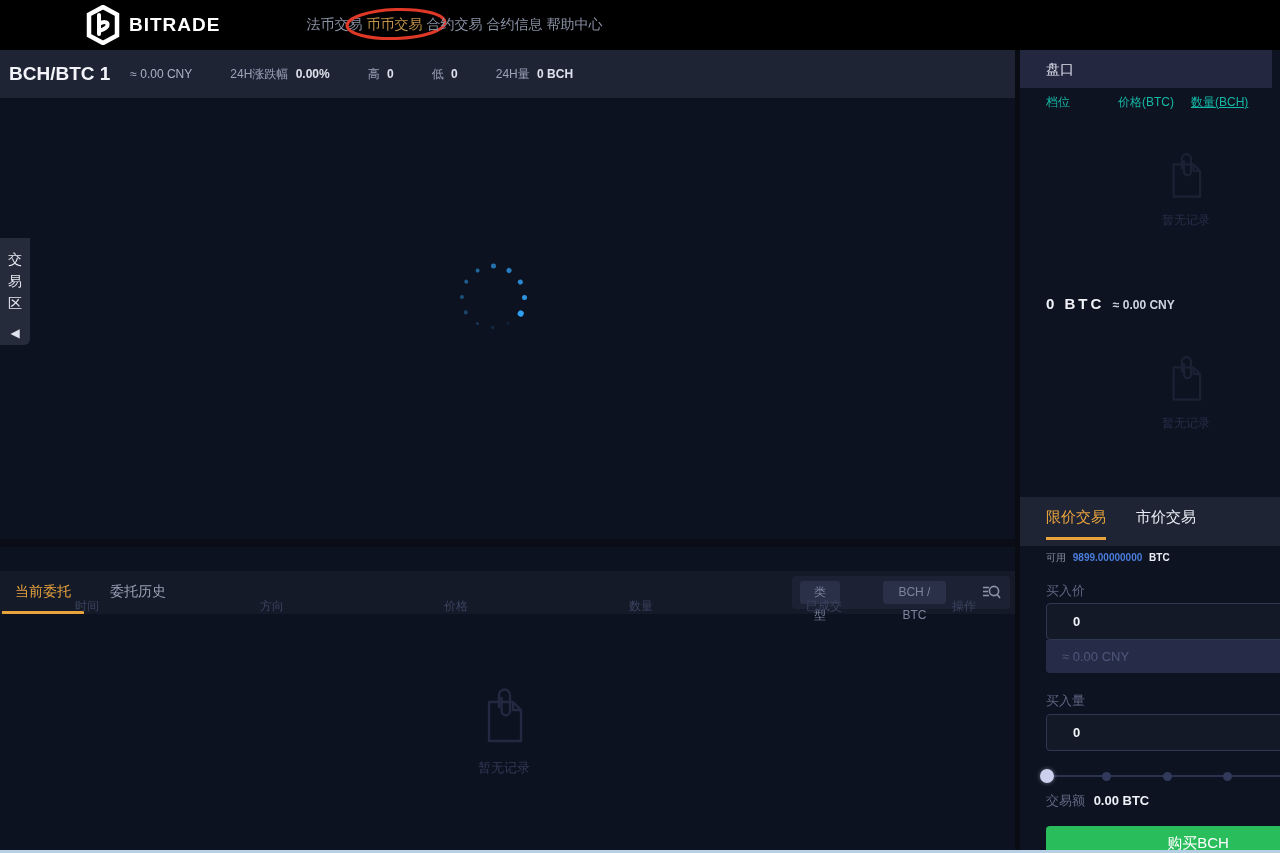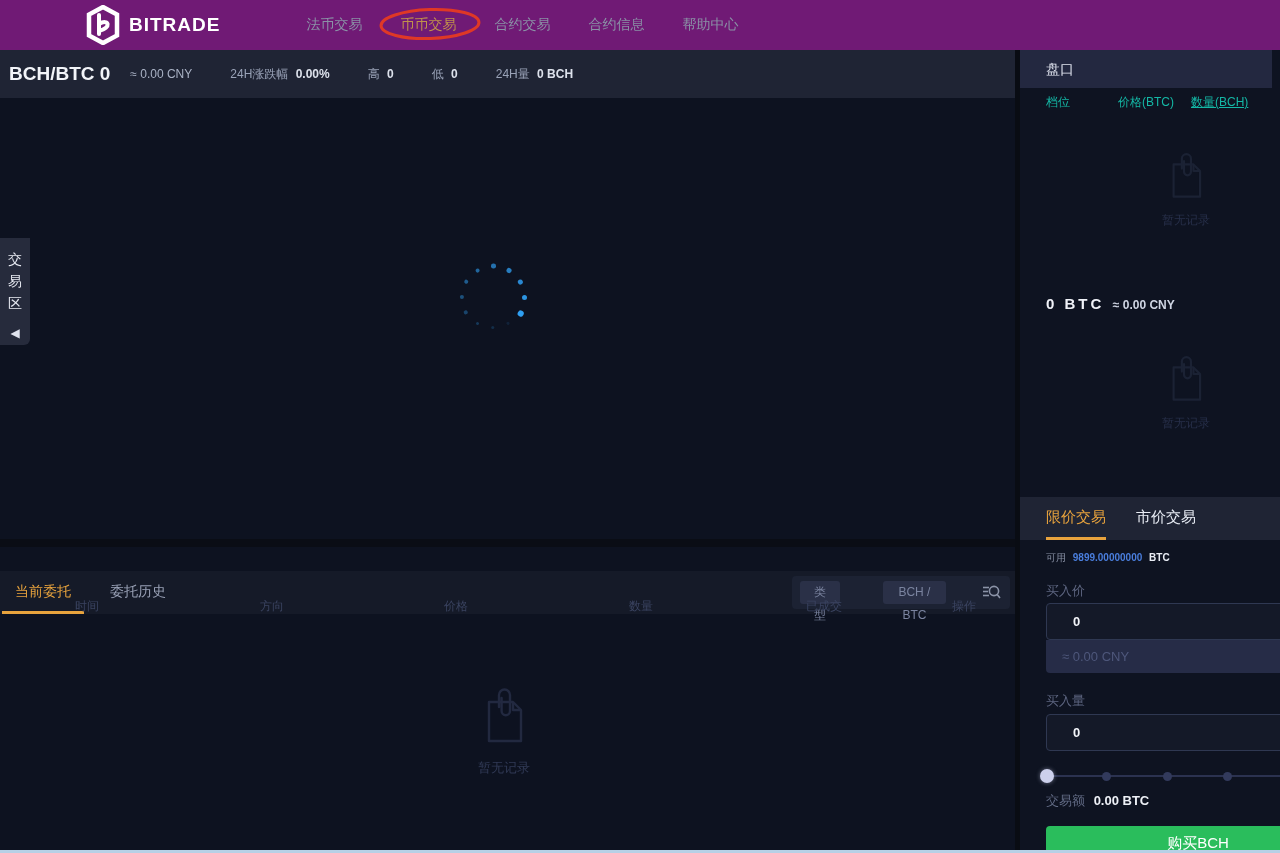--- a/index.html
+++ b/index.html
@@ -2,25 +2,25 @@
 <html><head>
 <meta charset="utf-8">
 <style>
   * { margin:0; padding:0; box-sizing:border-box; }
   html,body { width:1280px; height:853px; overflow:hidden; background:#0d1220;
     font-family:"Liberation Sans","DejaVu Sans",sans-serif; }
   .app { position:relative; width:1280px; height:853px; background:#0d1220; }
 
   
   .topnav { position:absolute; left:0; top:0; width:1280px; height:50px;
-    background:#701a75; display:flex; align-items:center; z-index:5; }
+    background:#000000; display:flex; align-items:center; z-index:5; }
   .brand { display:flex; align-items:center; margin-left:85px; }
   .brand svg { display:block; }
   .brand-name { color:#ffffff; font-size:19px; font-weight:bold; letter-spacing:1px; margin-left:8px; }
-  .menu { display:flex; margin-left:84px; gap:34px; }
+  .menu { display:flex; margin-left:84px; }
   .nav-item { position:relative; color:#8a92a6; font-size:14px; cursor:pointer; text-decoration:none; padding:6px 2px; }
   .nav-item.active { color:#c0924a; }
   .annotation-ellipse { position:absolute; left:-21px; top:-5px; pointer-events:none; }
 
   
   .left-col { position:absolute; left:0; top:50px; width:1015px; height:803px; }
   .tickerbar { position:absolute; left:0; top:0; width:1015px; height:48px;
     background:#1f2434; display:flex; align-items:center; }
   .pair { color:#f2f4f9; font-size:19px; font-weight:bold; margin-left:9px; }
   .tk { margin-left:38px; font-size:12px; color:#9aa3b8; }
@@ -72,21 +72,21 @@
   .ob-empty { position:absolute; left:166px; transform:translateX(-50%); text-align:center; color:#1b2234; }
   .ob-empty .etext { font-size:12px; color:#272f49; margin-top:6px; }
   .ob-empty.e1 { top:100px; }
   .ob-empty.e2 { top:303px; }
   .ob-price { position:absolute; left:26px; top:245px; white-space:nowrap; }
   .ob-price b { color:#f0f2f8; font-size:15px; font-weight:bold; letter-spacing:3px; }
   .ob-price span { color:#cfd5e3; font-size:12px; font-weight:bold; margin-left:4px; }
 
   
   .trade { position:absolute; left:0; top:447px; width:260px; height:356px; background:#0e1321; overflow:hidden; }
-  .trade-tabrow { position:absolute; left:0; top:0; width:260px; height:43px; background:#1f2434; }
+  .trade-tabrow { position:absolute; left:0; top:0; width:260px; height:49px; background:#1f2434; }
   .ttab { position:absolute; top:0; height:43px; line-height:40px; font-size:15px; color:#e9edf5;
     cursor:pointer; }
   .ttab.t0 { left:26px; }
   .ttab.t1 { left:116px; }
   .ttab.active { color:#e8a33d; border-bottom:3px solid #e8a33d; }
   .avail { position:absolute; left:26px; top:54px; font-size:10px; color:#8a92a6; }
   .avail b { color:#4a7edd; font-weight:bold; margin:0 4px; }
   .avail .unit { color:#e9edf5; font-weight:bold; }
   .flabel { position:absolute; left:26px; font-size:13px; color:#5d6580; }
   .flabel.price { top:85px; }
@@ -136,21 +136,21 @@
       </a>
       <a class="nav-item">合约交易</a>
       <a class="nav-item">合约信息</a>
       <a class="nav-item">帮助中心</a>
     </nav>
   </header>
 
   <section class="left-col">
 
     <div class="tickerbar">
-      <span class="pair">BCH/BTC 0</span>
+      <span class="pair">BCH/BTC 1</span>
       <span class="tk approx">≈ 0.00 CNY</span>
       <span class="tk">
         <span>24H涨跌幅</span>
         <b>0.00%</b>
       </span>
       <span class="tk">
         <span>高</span>
         <b>0</b>
       </span>
       <span class="tk">

